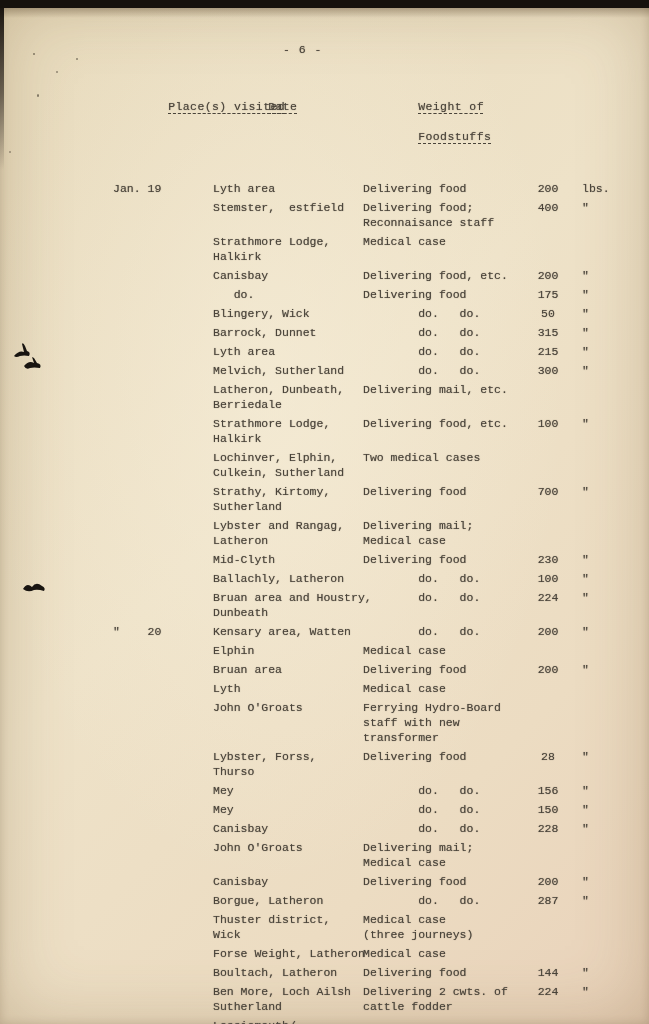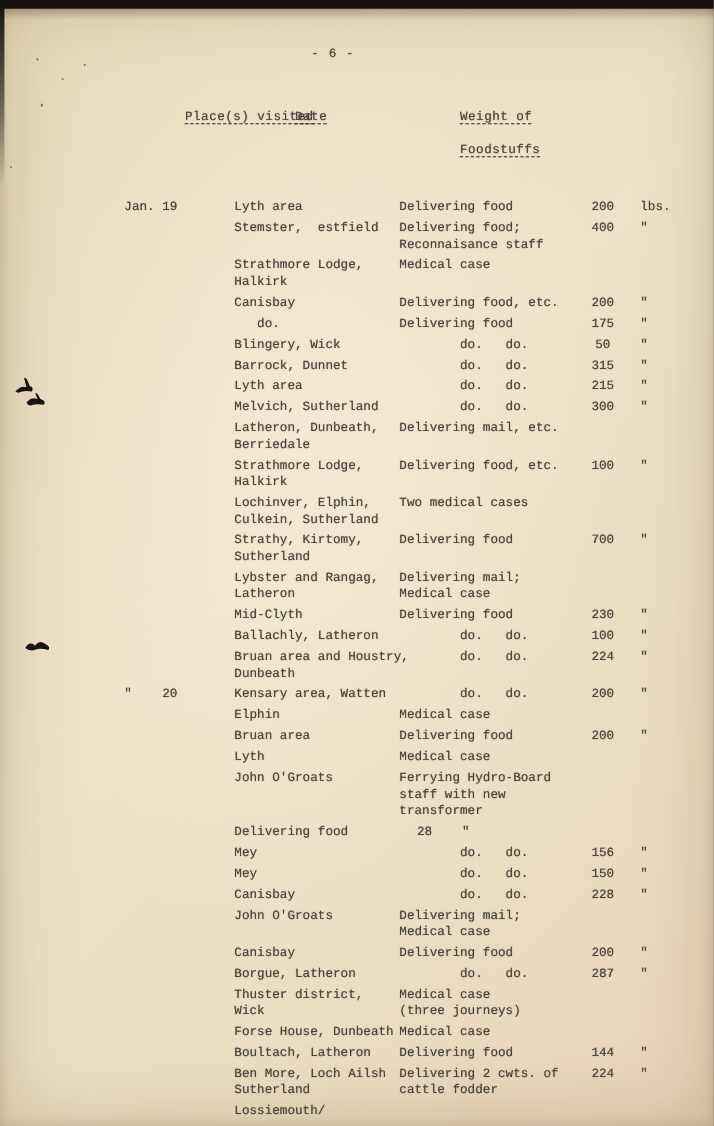--- a/index.html
+++ b/index.html
@@ -225,20 +225,22 @@
         <div class="trow">
           <div class="cell typed"></div>
           <div class="cell typed">John O'Groats</div>
           <div class="cell typed">Ferrying Hydro-Board
 staff with new
 transformer</div>
           <div class="wcell typed"><span class="wval"></span></div>
         </div>
         <div class="trow">
           <div class="cell typed"></div>
+          <div class="cell typed">Lybster, Forss,
+Thurso</div>
           <div class="cell typed">Delivering food</div>
           <div class="wcell typed"><span class="wval">28</span><span class="wunit">"</span></div>
         </div>
         <div class="trow">
           <div class="cell typed"></div>
           <div class="cell typed">Mey</div>
           <div class="cell typed">        do.   do.</div>
           <div class="wcell typed"><span class="wval">156</span><span class="wunit">"</span></div>
         </div>
         <div class="trow">
@@ -275,21 +277,21 @@
         <div class="trow">
           <div class="cell typed"></div>
           <div class="cell typed">Thuster district,
 Wick</div>
           <div class="cell typed">Medical case
 (three journeys)</div>
           <div class="wcell typed"><span class="wval"></span></div>
         </div>
         <div class="trow">
           <div class="cell typed"></div>
-          <div class="cell typed">Forse House, Dunbeath</div>
+          <div class="cell typed">Forse Weight, Latheron</div>
           <div class="cell typed">Medical case</div>
           <div class="wcell typed"><span class="wval"></span></div>
         </div>
         <div class="trow">
           <div class="cell typed"></div>
           <div class="cell typed">Boultach, Latheron</div>
           <div class="cell typed">Delivering food</div>
           <div class="wcell typed"><span class="wval">144</span><span class="wunit">"</span></div>
         </div>
         <div class="trow">

